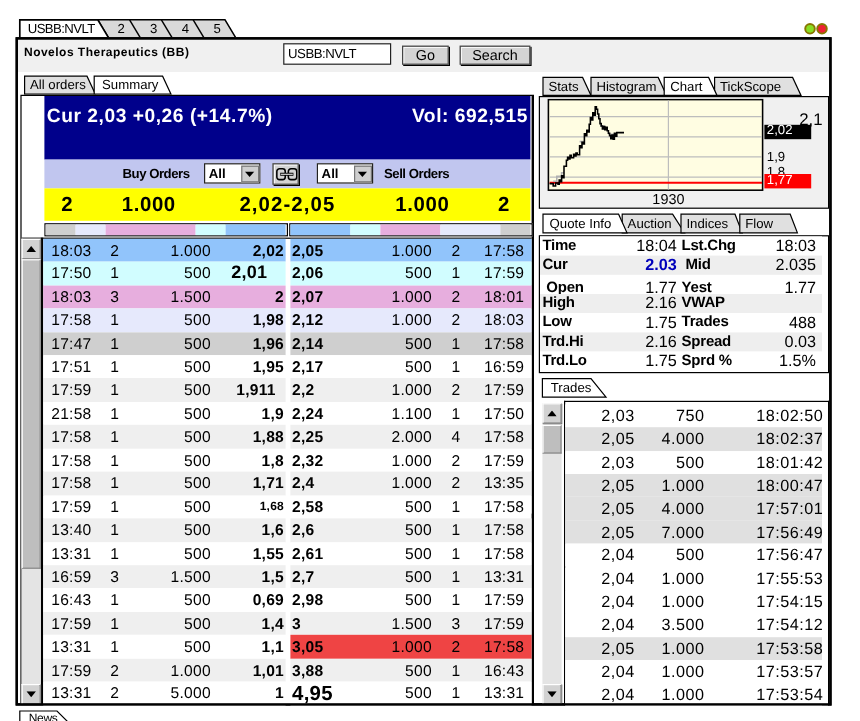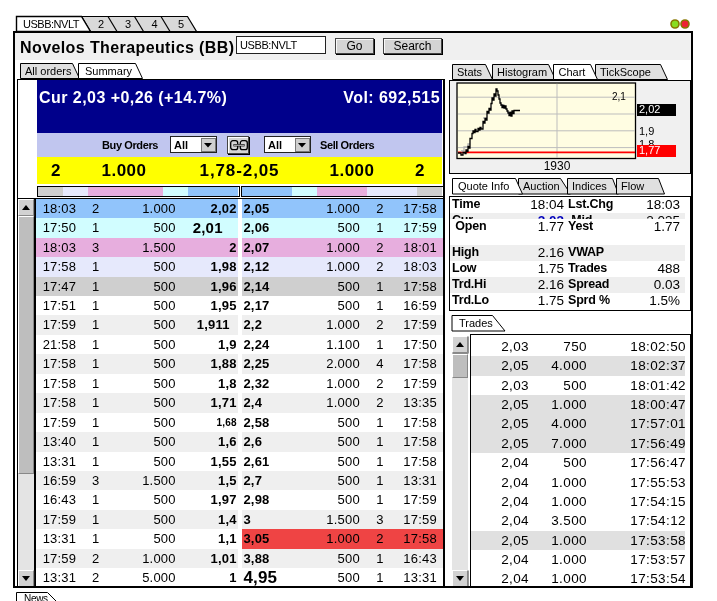--- a/index.html
+++ b/index.html
@@ -20,21 +20,21 @@
 <text x="128" y="27.5" font-size="11" text-anchor="middle" fill="#000">3</text>
 <text x="154.5" y="27.5" font-size="11" text-anchor="middle" fill="#000">4</text>
 <text x="181" y="27.5" font-size="11" text-anchor="middle" fill="#000">5</text>
 </svg>
 <svg class="a" style="left:666px;top:16px" width="28" height="16" viewBox="0 0 28 16">
 <circle cx="9" cy="8" r="4" fill="#88dd22" stroke="#887700" stroke-width="1.6"></circle>
 <circle cx="19" cy="8" r="4" fill="#ee2233" stroke="#887700" stroke-width="1.6"></circle>
 </svg>
 <div class="a" style="left:13px;top:31px;width:680px;height:557px;border:2px solid #000;background:#fff"></div>
 <div class="a" style="left:15px;top:33px;width:676px;height:27px;background:#f0f0f0"></div>
-<div class="a b" style="left:20px;top:39px;font-size:16px;letter-spacing:0.4px">Novelos Therapeutics (BB)</div>
+<div class="a b" style="left:20px;top:39px;font-size:10px;letter-spacing:0.4px">Novelos Therapeutics (BB)</div>
 <div class="a" style="left:236px;top:36px;width:90px;height:18px;background:#fff;border:1px solid #222;font-size:11px;letter-spacing:-0.4px;line-height:16px;padding-left:3px">USBB:NVLT</div>
 <div class="a c" style="left:335px;top:38px;width:39px;height:16px;background:#d4d4d4;border:1px solid #444;box-shadow:1px 1px 0 #000,inset 1px 1px 0 #f8f8f8;font-size:12px;line-height:14px">Go</div>
 <div class="a c" style="left:383px;top:38px;width:59px;height:16px;background:#d4d4d4;border:1px solid #444;box-shadow:1px 1px 0 #000,inset 1px 1px 0 #f8f8f8;font-size:12px;line-height:14px">Search</div>
 <svg class="a" style="left:14px;top:60px" width="140" height="20" viewBox="0 0 140 20">
 <polygon points="6.5,3.5 58.5,3.5 65.5,18.5 6.5,18.5" fill="#e0e0e0" stroke="#000" stroke-width="1"></polygon>
 <polygon points="64.5,3.5 121.5,3.5 128.5,18.5 64.5,18.5" fill="#ffffff" stroke="#000" stroke-width="1"></polygon>
 <text x="11" y="14.5" font-size="11" fill="#000">All orders</text>
 <text x="71" y="14.5" font-size="11" fill="#000">Summary</text>
 </svg>
 <div class="a" style="left:17px;top:79px;width:428px;height:509px;border:1px solid #000;border-right:2.5px solid #000;background:#fff"></div>
@@ -59,21 +59,21 @@
 <svg class="a" style="left:229.5px;top:139.5px" width="18" height="11" viewBox="0 0 18 11">
 <rect x="0.7" y="0.7" width="7" height="9" rx="2.2" fill="none" stroke="#000" stroke-width="1.3"></rect>
 <rect x="10.3" y="0.7" width="7" height="9" rx="2.2" fill="none" stroke="#000" stroke-width="1.3"></rect>
 <line x1="3.5" y1="5.2" x2="14.5" y2="5.2" stroke="#000" stroke-width="2.4"></line>
 <line x1="4" y1="5.2" x2="14" y2="5.2" stroke="#fff" stroke-width="0.9"></line>
 </svg>
 <div class="a" style="left:37px;top:157px;width:405px;height:27px;background:#ffff00"></div>
 <div class="a b c" style="left:37px;top:160.5px;width:405px;font-size:17px;letter-spacing:0.5px">
     <span class="a" style="left:8px;width:22px">2</span>
     <span class="a" style="left:60px;width:54px">1.000</span>
-    <span class="a" style="left:120px;width:165px;letter-spacing:0.9px">1,78‑2,05</span>
+    <span class="a" style="left:120px;width:165px;letter-spacing:0.9px">2,02‑2,05</span>
     <span class="a" style="left:288px;width:54px">1.000</span>
     <span class="a" style="left:372px;width:22px">2</span>
   </div>
 <div class="a" style="left:36.5px;top:186px;width:203px;height:11px;border:1px solid #000;background:#fff;font-size:0"><span style="display:inline-block;height:100%;width:25.1px;background:#cfcfcf"></span><span style="display:inline-block;height:100%;width:25.1px;background:#e6e9fc"></span><span style="display:inline-block;height:100%;width:75.4px;background:#e7aede"></span><span style="display:inline-block;height:100%;width:25.1px;background:#d1fdff"></span><span style="display:inline-block;height:100%;width:50.2px;background:#91c4fb"></span></div>
 <div class="a" style="left:240.5px;top:186px;width:203px;height:11px;border:1px solid #000;background:#fff;font-size:0"><span style="display:inline-block;height:100%;width:50.2px;background:#91c4fb"></span><span style="display:inline-block;height:100%;width:25.1px;background:#d1fdff"></span><span style="display:inline-block;height:100%;width:50.2px;background:#e7aede"></span><span style="display:inline-block;height:100%;width:50.2px;background:#e6e9fc"></span><span style="display:inline-block;height:100%;width:25.1px;background:#cfcfcf"></span></div>
 <div class="a" style="left:18px;top:197.6px;width:425px;height:1.2px;background:#000"></div>
 <div class="a" style="left:34.3px;top:197.6px;width:1.4px;height:389px;background:#000"></div>
 <div class="a" style="left:35.7px;top:198.8px;width:202.8px;height:19.44px;background:#91c4fb;font-size:13px;letter-spacing:0.2px;line-height:19.44px">
     <span class="a" style="left:7px">18:03</span>
     <span class="a c" style="left:50px;width:20px">2</span>
@@ -251,21 +251,21 @@
 <div class="a" style="left:241.9px;top:471.0px;width:201.1px;height:19.44px;background:#efefef;font-size:13px;letter-spacing:0.2px;line-height:19.44px">
     <span class="a b" style="left:1.5px;font-size:13px">2,7</span>
     <span class="a r" style="left:60px;width:58px">500</span>
     <span class="a c" style="left:128px;width:20px">1</span>
     <span class="a r" style="left:158px;width:37px">13:31</span>
   </div>
 <div class="a" style="left:35.7px;top:490.4px;width:202.8px;height:19.44px;background:#ffffff;font-size:13px;letter-spacing:0.2px;line-height:19.44px">
     <span class="a" style="left:7px">16:43</span>
     <span class="a c" style="left:50px;width:20px">1</span>
     <span class="a r" style="left:80px;width:60px">500</span>
-    <span class="a r b" style="left:130px;width:71px;font-size:13px">1,97</span>
+    <span class="a r b" style="left:130px;width:71px;font-size:13px">0,69</span>
   </div>
 <div class="a" style="left:241.9px;top:490.4px;width:201.1px;height:19.44px;background:#ffffff;font-size:13px;letter-spacing:0.2px;line-height:19.44px">
     <span class="a b" style="left:1.5px;font-size:13px">2,98</span>
     <span class="a r" style="left:60px;width:58px">500</span>
     <span class="a c" style="left:128px;width:20px">1</span>
     <span class="a r" style="left:158px;width:37px">17:59</span>
   </div>
 <div class="a" style="left:35.7px;top:509.8px;width:202.8px;height:19.44px;background:#efefef;font-size:13px;letter-spacing:0.2px;line-height:19.44px">
     <span class="a" style="left:7px">17:59</span>
     <span class="a c" style="left:50px;width:20px">1</span>
@@ -354,21 +354,21 @@
 <polyline fill="none" stroke="#000" stroke-width="1.3" points="
 8,71 11,71 11,73 13,73 13,70.5 15,70.5 15,71.5 16,71.5 16,68 17,68 17,69.5 18,69.5
 18,64.5 19,64.5 19,66 20,66 20,56.5 22,56.5 22,51.5 23,51.5 23,49 24,49 24,50.5 25,50.5
 25,47.5 26,47.5 26,49.5 28,49.5 28,46.5 29,46.5 29,48 30,48 30,45.5 31,45.5 31,47 33,47
 33,39.5 34,39.5 34,41 35,41 35,36.5 36,36.5 36,38 37,38 37,29.5 38,29.5 38,31 39,31
 39,26.5 40,26.5 40,28 41,28 41,21.5 42,21.5 42,16 43,16 43,18 44,18 44,12 45,12 45,14
 46,14 46,7 47,7 47,9 48,9 48,13 49,13 49,17 50,17 50,21 51,21 51,23 52,23 52,25.5 53,25.5
 53,23.5 54,23.5 54,26 55,26 55,24 56,24 56,27 57,27 57,29 58,29 58,31 59,31 59,33.5 60,33.5
 60,30.5 61,30.5 61,34 62,34 62,29 63,29 63,31.5 64,31.5 64,28.5 70,28.5"></polyline>
 </svg>
-<div class="a" style="left:612px;top:91px;font-size:10px">2,1</div>
+<div class="a" style="left:666px;top:91px;font-size:14px">2,1</div>
 <div class="a" style="left:637px;top:104px;width:39px;height:11.5px;background:#000;color:#fff;font-size:11px;line-height:11.5px;padding-left:2px">2,02</div>
 <div class="a" style="left:639px;top:124.5px;font-size:11px">1,9</div>
 <div class="a" style="left:639px;top:138px;font-size:11px">1,8</div>
 <div class="a" style="left:637px;top:145px;width:39px;height:11.5px;background:#f00;color:#fff;font-size:11px;line-height:11.5px;padding-left:2px">1,77</div>
 <div class="a c" style="left:527px;top:159px;width:60px;font-size:12px">1930</div>
 <svg class="a" style="left:448px;top:175px" width="230" height="20" viewBox="0 0 230 20">
 <polygon points="70.5,3.5 112.5,3.5 122.5,19 70.5,19" fill="#e0e0e0" stroke="#000" stroke-width="1"></polygon>
 <polygon points="119.5,3.5 164.5,3.5 170.5,19 119.5,19" fill="#e0e0e0" stroke="#000" stroke-width="1"></polygon>
 <polygon points="168.5,3.5 210.5,3.5 216.5,19 168.5,19" fill="#e0e0e0" stroke="#000" stroke-width="1"></polygon>
 <polygon points="4.5,3.5 67.5,3.5 74.5,19 4.5,19" fill="#ffffff" stroke="#000" stroke-width="1"></polygon>
@@ -383,21 +383,21 @@
     <span class="a r" style="left:60px;width:54px">18:04</span>
     <span class="a b" style="left:118px;font-size:12.5px;letter-spacing:-0.2px">Lst.Chg</span>
     <span class="a r" style="left:176px;width:54px">18:03</span>
   </div>
 <div class="a" style="left:450px;top:213.2px;width:235px;height:15.9px;background:#eeeeee;font-size:13.5px;line-height:15.9px">
     <span class="a b" style="left:2px;font-size:12.5px;letter-spacing:-0.2px">Cur</span>
     <span class="a r" style="left:60px;width:54px"><span class="b" style="color:#0000bb">2.03</span></span>
     <span class="a b" style="left:118px;font-size:12.5px;letter-spacing:-0.2px">&nbsp;Mid</span>
     <span class="a r" style="left:176px;width:54px">2.035</span>
   </div>
-<div class="a" style="left:450px;top:219px;width:235px;height:15.9px;background:#ffffff;font-size:13.5px;line-height:15.9px">
+<div class="a" style="left:450px;top:232px;width:235px;height:15.9px;background:#ffffff;font-size:13.5px;line-height:15.9px">
     <span class="a b" style="left:2px;font-size:12.5px;letter-spacing:-0.2px">&nbsp;Open</span>
     <span class="a r" style="left:60px;width:54px">1.77</span>
     <span class="a b" style="left:118px;font-size:12.5px;letter-spacing:-0.2px">Yest</span>
     <span class="a r" style="left:176px;width:54px">1.77</span>
   </div>
 <div class="a" style="left:450px;top:245.0px;width:235px;height:15.9px;background:#eeeeee;font-size:13.5px;line-height:15.9px">
     <span class="a b" style="left:2px;font-size:12.5px;letter-spacing:-0.2px">High</span>
     <span class="a r" style="left:60px;width:54px">2.16</span>
     <span class="a b" style="left:118px;font-size:12.5px;letter-spacing:-0.2px">VWAP</span>
     <span class="a r" style="left:176px;width:54px"></span>

